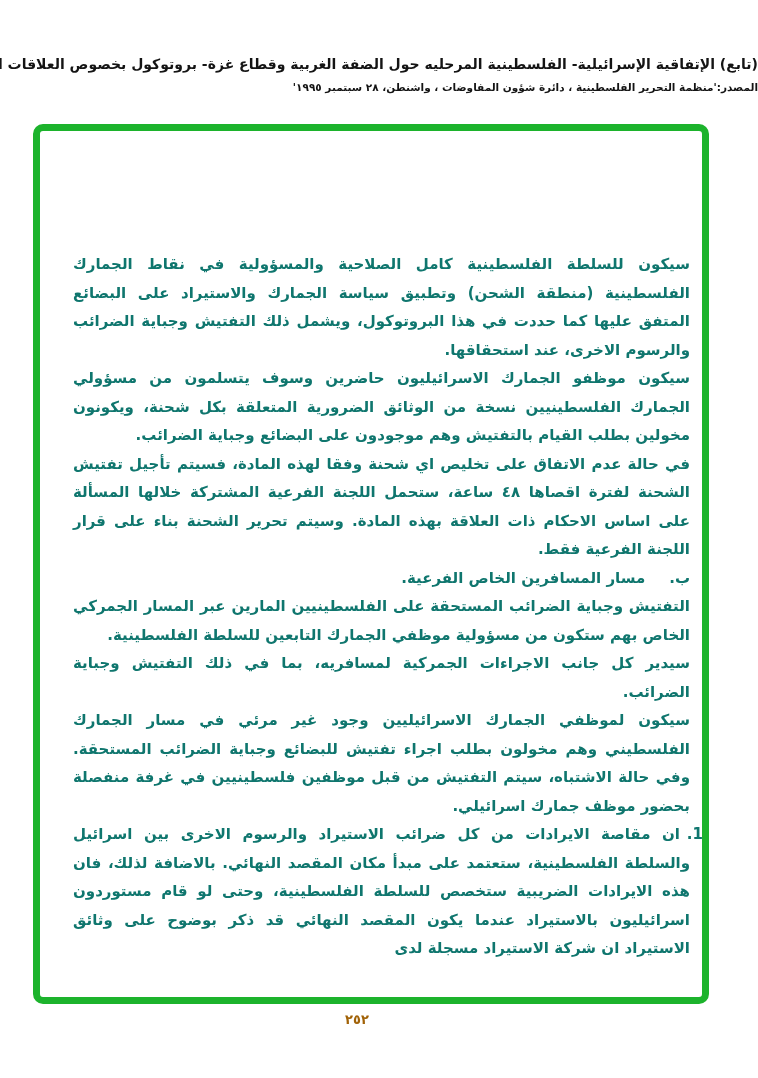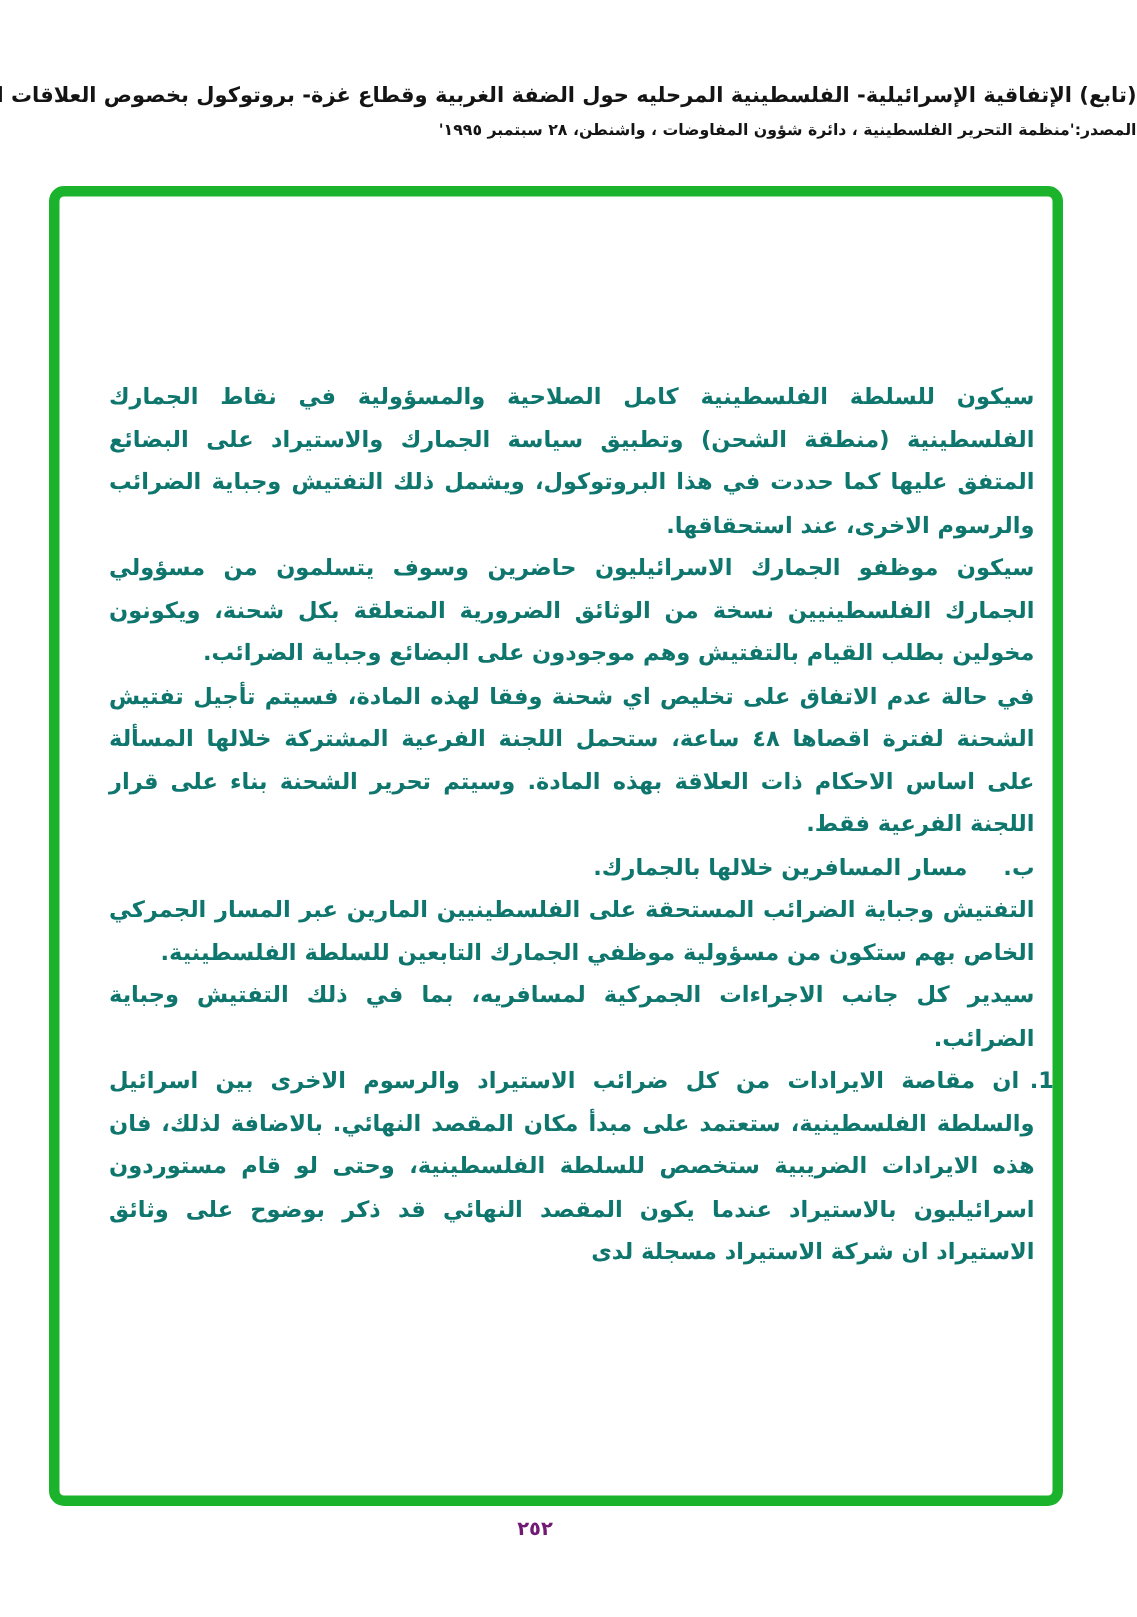--- a/index.html
+++ b/index.html
@@ -74,21 +74,21 @@
     margin-left: 7px;
   }
   .page-number {
     position: absolute;
     top: 1012px;
     left: 0;
     width: 714px; 
     text-align: center;
     font-size: 13px;
     font-weight: bold;
-    color: #701a75;
+    color: #a16207;
   }
 </style>
 </head>
 <body>
 
 <div class="page">
 
   <div class="doc-header">
     <div class="doc-title">(تابع) الإتفاقية الإسرائيلية- الفلسطينية المرحليه حول الضفة الغربية وقطاع غزة- بروتوكول بخصوص العلاقات الاقتصادية</div>
     <div class="doc-source">المصدر:'منظمة التحرير الفلسطينية ، دائرة شؤون المفاوضات ، واشنطن، ٢٨ سبتمبر ١٩٩٥'</div>
@@ -98,27 +98,28 @@
     <div class="doc-body">
 
       <p>سيكون للسلطة الفلسطينية كامل الصلاحية والمسؤولية في نقاط الجمارك الفلسطينية (منطقة الشحن) وتطبيق سياسة الجمارك والاستيراد على البضائع المتفق عليها كما حددت في هذا البروتوكول، ويشمل ذلك التفتيش وجباية الضرائب والرسوم الاخرى، عند استحقاقها.</p>
 
       <p>سيكون موظفو الجمارك الاسرائيليون حاضرين وسوف يتسلمون من مسؤولي الجمارك الفلسطينيين نسخة من الوثائق الضرورية المتعلقة بكل شحنة، ويكونون مخولين بطلب القيام بالتفتيش وهم موجودون على البضائع وجباية الضرائب.</p>
 
 
       <p>في حالة عدم الاتفاق على تخليص اي شحنة وفقا لهذه المادة، فسيتم تأجيل تفتيش الشحنة لفترة اقصاها ٤٨ ساعة، ستحمل اللجنة الفرعية المشتركة خلالها المسألة على اساس الاحكام ذات العلاقة بهذه المادة. وسيتم تحرير الشحنة بناء على قرار اللجنة الفرعية فقط.</p>
 
       <p class="list-line">
-        <span class="marker">ب.</span><span>مسار المسافرين خلالها بالجمارك.</span>
+        <span class="marker">ب.</span><span>مسار المسافرين الخاص الفرعية.</span>
       </p>
 
       <p>التفتيش وجباية الضرائب المستحقة على الفلسطينيين المارين عبر المسار الجمركي الخاص بهم ستكون من مسؤولية موظفي الجمارك التابعين للسلطة الفلسطينية.</p>
 
       <p>سيدير كل جانب الاجراءات الجمركية لمسافريه، بما في ذلك التفتيش وجباية الضرائب.</p>
 
+      <p>سيكون لموظفي الجمارك الاسرائيليين وجود غير مرئي في مسار الجمارك الفلسطيني وهم مخولون بطلب اجراء تفتيش للبضائع وجباية الضرائب المستحقة. وفي حالة الاشتباه، سيتم التفتيش من قبل موظفين فلسطينيين في غرفة منفصلة بحضور موظف جمارك اسرائيلي.</p>
 
       <p class="numbered">
         <span class="marker">1.</span><span>ان مقاصة الايرادات من كل ضرائب الاستيراد والرسوم الاخرى بين اسرائيل والسلطة الفلسطينية، ستعتمد على مبدأ مكان المقصد النهائي. بالاضافة لذلك، فان هذه الايرادات الضريبية ستخصص للسلطة الفلسطينية، وحتى لو قام مستوردون اسرائيليون بالاستيراد عندما يكون المقصد النهائي قد ذكر بوضوح على وثائق الاستيراد ان شركة الاستيراد مسجلة لدى</span>
       </p>
 
     </div>
   </div>
 
   <div class="page-number">٢٥٢</div>
 

